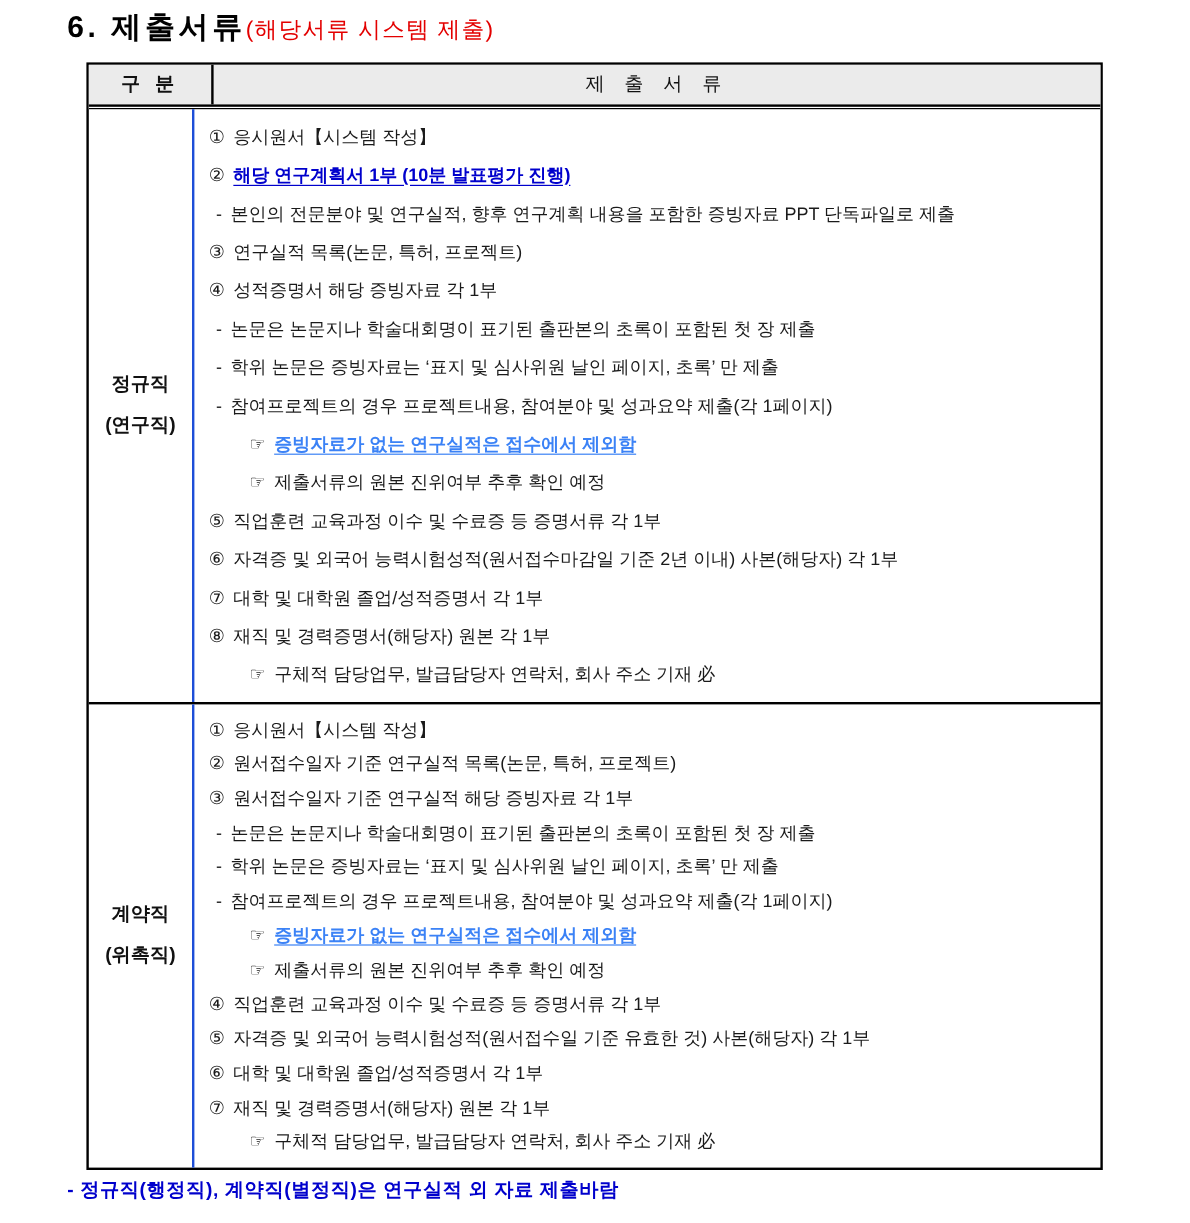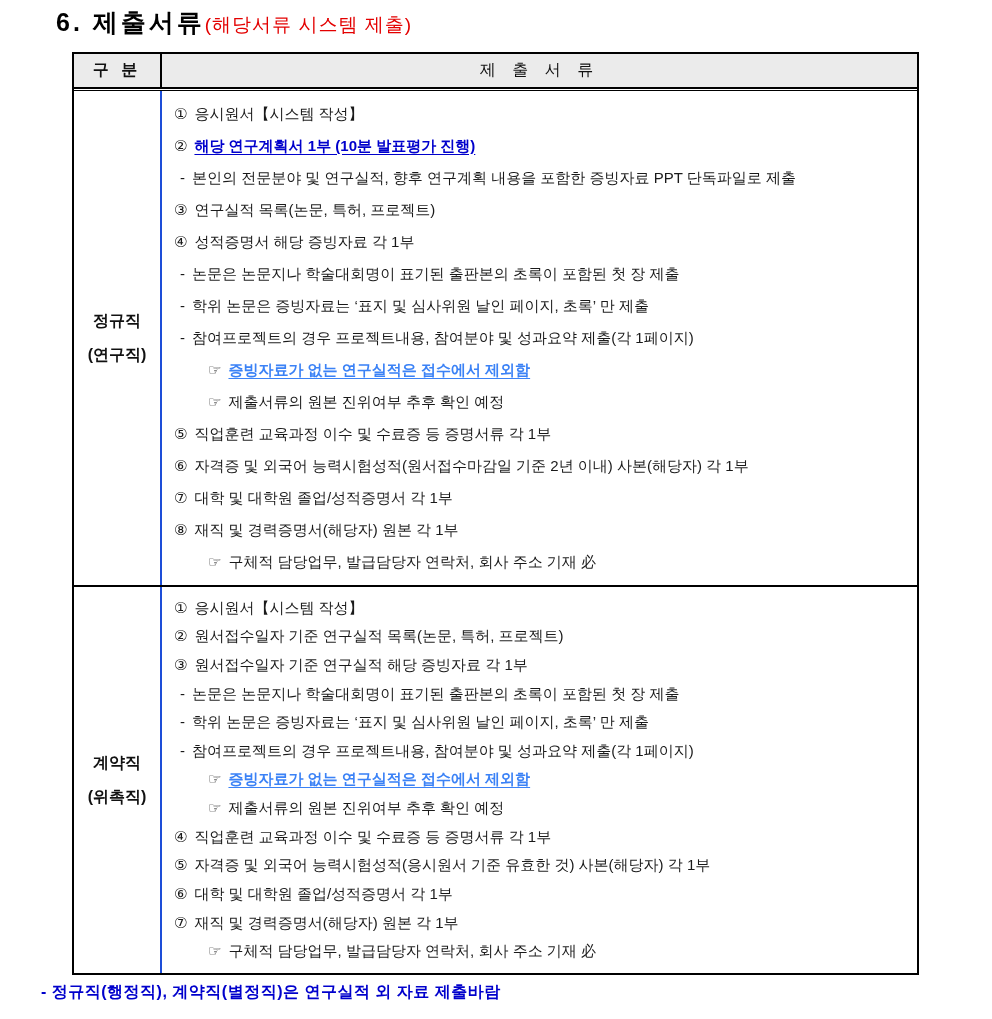--- a/index.html
+++ b/index.html
@@ -18,21 +18,21 @@
   .title-note { font-size:19px; font-weight:normal; color:#e30000; letter-spacing:1px; }
 
   
   .doc-table {
     position:absolute; left:72px; top:52px; width:847px;
     border:2px solid #000; background:#fff;
   }
   .thead { display:flex; height:33px; background:#ebebeb; }
   .thead-gap { height:4px; border-top:2px solid #000; border-bottom:1px solid #000; background:#fff; }
   .th-col1 {
-    width:88px; border-right:2px solid #000;
+    width:104px; border-right:2px solid #000;
     display:flex; align-items:center; justify-content:center;
     font-weight:bold; font-size:16px; letter-spacing:4px;
   }
   .th-col2 {
     flex:1; display:flex; align-items:center; justify-content:center;
     font-weight:normal; font-size:16px; letter-spacing:6px;
   }
   .trow { display:flex; }
   .trow + .trow { border-top:2px solid #000; }
   .trow:nth-child(1) { height:494px; }
@@ -49,21 +49,21 @@
   .line { font-size:15px; white-space:nowrap; color:#1a1a1a; }
   .line .mk { margin-right:7px; }
   .ind0 { padding-left:6px; }
   .ind1 { padding-left:12px; }
   .ind2 { padding-left:40px; }
   .st-blue .tx { color:#0000cc; font-weight:bold; text-decoration:underline; text-underline-offset:3px; }
   .st-warn .tx { font-weight:bold; text-decoration:underline; text-underline-offset:3px; color:#3b82f6; }
 
   
   .footer-note {
-    position:absolute; left:41px; top:982px;
+    position:absolute; left:56px; top:982px;
     font-size:16px; font-weight:bold; color:#0000cc; letter-spacing:0.5px; white-space:nowrap;
   }
 </style>
 </head>
 <body>
 
 <div class="title-wrap">
   <span class="title-main">6. 제출서류</span>
   <span class="title-note">(해당서류 시스템 제출)</span>
 </div>
@@ -106,21 +106,21 @@
         <div class="tcontent">
           <div class="line ind0 st-n"><span class="mk">①</span><span class="tx">응시원서【시스템 작성】</span></div>
           <div class="line ind0 st-n"><span class="mk">②</span><span class="tx">원서접수일자 기준 연구실적 목록(논문, 특허, 프로젝트)</span></div>
           <div class="line ind0 st-n"><span class="mk">③</span><span class="tx">원서접수일자 기준 연구실적 해당 증빙자료 각 1부</span></div>
           <div class="line ind1 st-n"><span class="mk">-</span><span class="tx">논문은 논문지나 학술대회명이 표기된 출판본의 초록이 포함된 첫 장 제출</span></div>
           <div class="line ind1 st-n"><span class="mk">-</span><span class="tx">학위 논문은 증빙자료는 ‘표지 및 심사위원 날인 페이지, 초록’ 만 제출</span></div>
           <div class="line ind1 st-n"><span class="mk">-</span><span class="tx">참여프로젝트의 경우 프로젝트내용, 참여분야 및 성과요약 제출(각 1페이지)</span></div>
           <div class="line ind2 st-warn"><span class="mk">☞</span><span class="tx">증빙자료가 없는 연구실적은 접수에서 제외함</span></div>
           <div class="line ind2 st-n"><span class="mk">☞</span><span class="tx">제출서류의 원본 진위여부 추후 확인 예정</span></div>
           <div class="line ind0 st-n"><span class="mk">④</span><span class="tx">직업훈련 교육과정 이수 및 수료증 등 증명서류 각 1부</span></div>
-          <div class="line ind0 st-n"><span class="mk">⑤</span><span class="tx">자격증 및 외국어 능력시험성적(응시원서 기준 유효한 것) 사본(해당자) 각 1부</span></div>
+          <div class="line ind0 st-n"><span class="mk">⑤</span><span class="tx">자격증 및 외국어 능력시험성적(원서접수일 기준 유효한 것) 사본(해당자) 각 1부</span></div>
           <div class="line ind0 st-n"><span class="mk">⑥</span><span class="tx">대학 및 대학원 졸업/성적증명서 각 1부</span></div>
           <div class="line ind0 st-n"><span class="mk">⑦</span><span class="tx">재직 및 경력증명서(해당자) 원본 각 1부</span></div>
           <div class="line ind2 st-n"><span class="mk">☞</span><span class="tx">구체적 담당업무, 발급담당자 연락처, 회사 주소 기재 必</span></div>
         </div>
       </div>
     </div>
 </div>
 
 <div class="footer-note">- 정규직(행정직), 계약직(별정직)은 연구실적 외 자료 제출바람</div>
 

